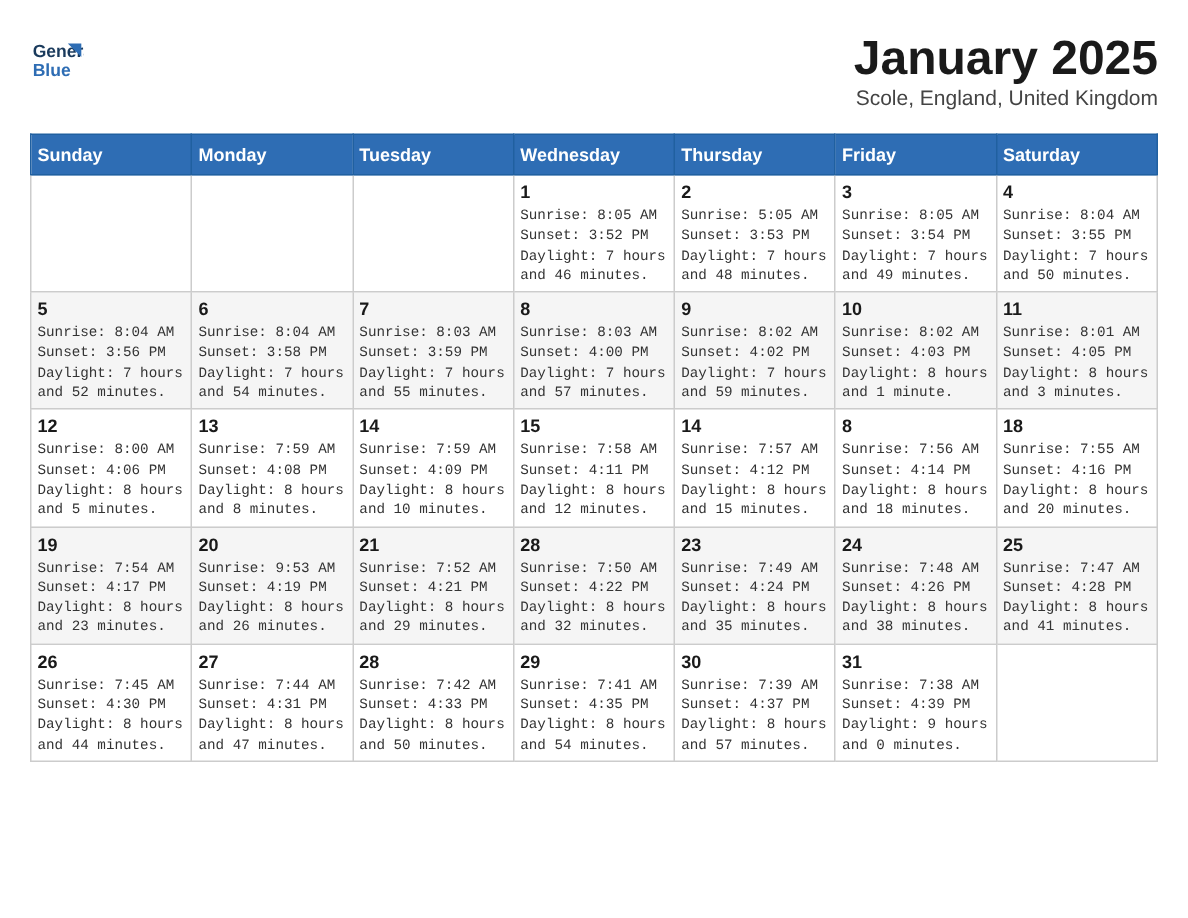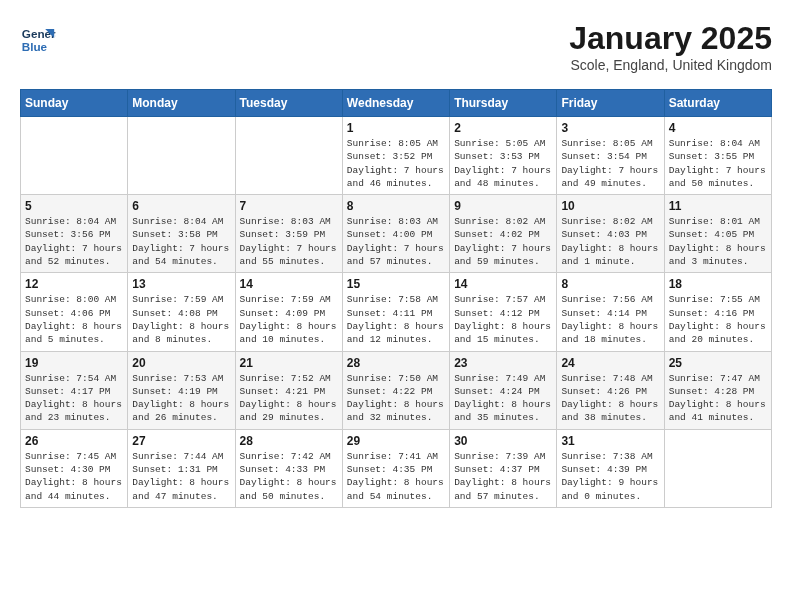--- a/index.html
+++ b/index.html
@@ -233,21 +233,21 @@
       </tr>
       <tr>
         <td>
           <span class="day-number">19</span>
           <div class="day-info">Sunrise: 7:54 AM
 Sunset: 4:17 PM
 Daylight: 8 hours and 23 minutes.</div>
         </td>
         <td>
           <span class="day-number">20</span>
-          <div class="day-info">Sunrise: 7:53 AM
+          <div class="day-info">Sunrise: 9:53 AM
 Sunset: 4:19 PM
 Daylight: 8 hours and 26 minutes.</div>
         </td>
         <td>
           <span class="day-number">21</span>
           <div class="day-info">Sunrise: 7:52 AM
 Sunset: 4:21 PM
 Daylight: 8 hours and 29 minutes.</div>
         </td>
         <td>
@@ -278,21 +278,21 @@
       <tr>
         <td>
           <span class="day-number">26</span>
           <div class="day-info">Sunrise: 7:45 AM
 Sunset: 4:30 PM
 Daylight: 8 hours and 44 minutes.</div>
         </td>
         <td>
           <span class="day-number">27</span>
           <div class="day-info">Sunrise: 7:44 AM
-Sunset: 1:31 PM
+Sunset: 4:31 PM
 Daylight: 8 hours and 47 minutes.</div>
         </td>
         <td>
           <span class="day-number">28</span>
           <div class="day-info">Sunrise: 7:42 AM
 Sunset: 4:33 PM
 Daylight: 8 hours and 50 minutes.</div>
         </td>
         <td>
           <span class="day-number">29</span>

